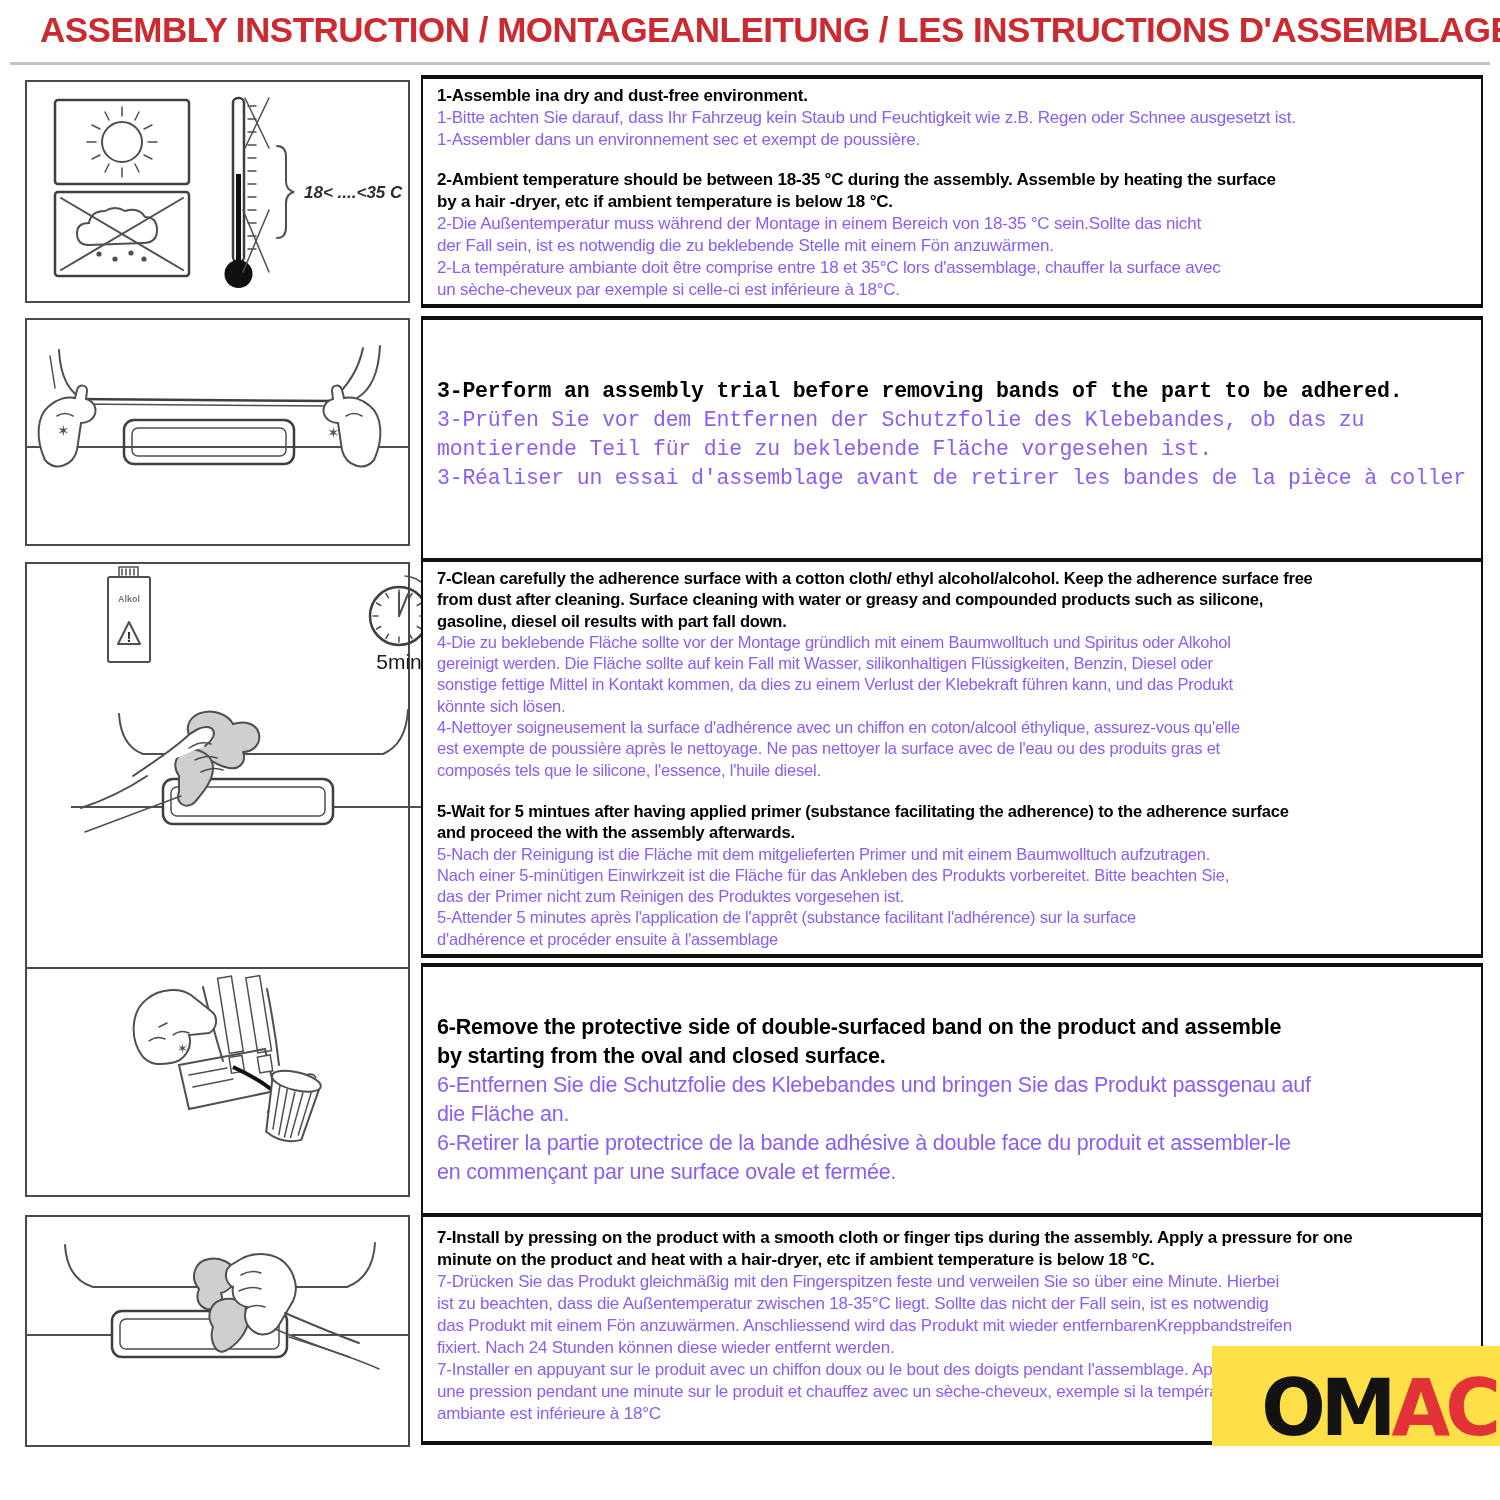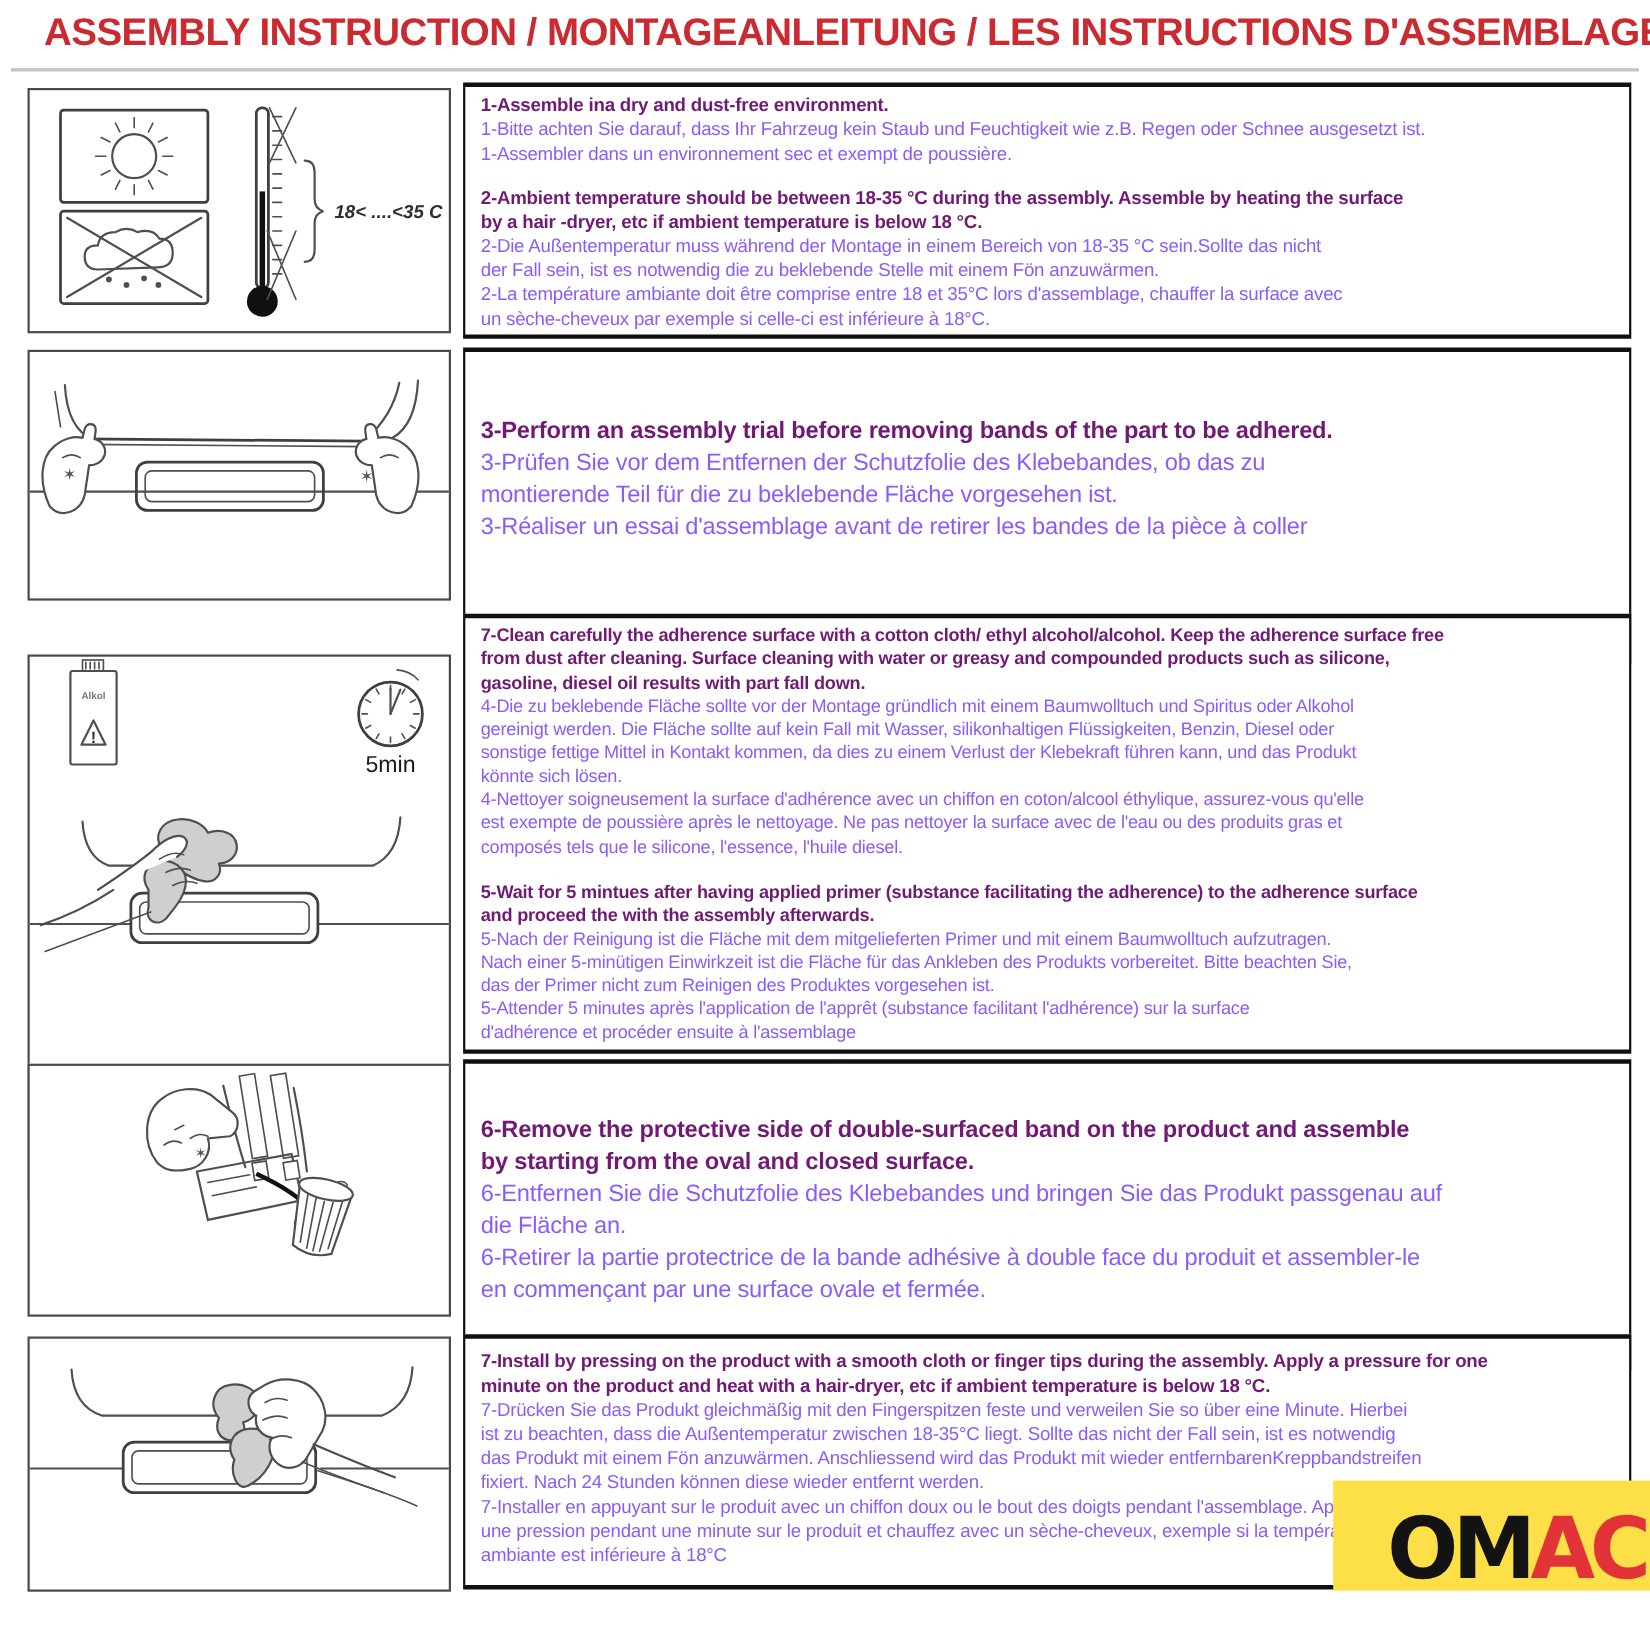--- a/index.html
+++ b/index.html
@@ -8,21 +8,21 @@
 
   .page-title{position:absolute;left:40px;top:10px;width:1440px;
     font-size:35px;font-weight:bold;letter-spacing:-0.5px;color:#cb2a30;white-space:nowrap;}
   .title-rule{position:absolute;left:10px;top:62px;width:1480px;height:3px;background:#c4c4c4;}
 
   .art-box{position:absolute;border:2px solid #4a4a4a;background:#fff;box-sizing:border-box;}
   .text-box{position:absolute;border:2px solid #101010;border-top-width:4px;border-bottom-width:4px;
     background:#fff;box-sizing:border-box;padding:6px 10px 0 14px;}
 
   .text-box p{margin:0;white-space:pre-line;letter-spacing:-0.2px;}
-  .bold{font-weight:bold;color:#701a75;}
+  .bold{font-weight:bold;color:#000000;}
   .reg{font-weight:normal;color:#8b5cf6;}
   .t17 p{font-size:17px;line-height:22px;}
   .t16 p{font-size:16.5px;line-height:21.3px;}
   .t22 p{font-size:21.5px;line-height:29px;}
   .gap{margin-top:18px !important;}
   .gap20{margin-top:20px !important;}
   .pad-v57{padding-top:57px;}
   .pad-v46{padding-top:46px;}
 
   svg{display:block;}
@@ -114,28 +114,28 @@
       </g>
 
       <g transform="translate(365,0) scale(-1,1)">
         <path class="fillw ln" d="M18,140 C8,118 10,96 22,86 C30,79 40,76 48,78 L50,70 C52,64 60,64 60,71 L59,79 C66,81 70,87 68,94 C66,100 60,103 54,103 L50,130 C46,146 28,152 18,140 Z"></path>
         <path class="ln15" d="M30,96 Q38,91 46,96"></path>
       </g>
       <text x="300" y="118" font-size="15" fill="#555">✶</text>
     </svg>
   </div>
 
-  <div class="text-box t22 pad-v57" style="left:421px;top:316px;width:1062px;height:288px;">
+  <div class="text-box t22 pad-v57" style="left:421px;top:316px;width:1062px;height:288px;font-family:Liberation Mono, monospace;">
     <p class="bold">3-Perform an assembly trial before removing bands of the part to be adhered.</p>
     <p class="reg">3-Prüfen Sie vor dem Entfernen der Schutzfolie des Klebebandes, ob das zu
 montierende Teil für die zu beklebende Fläche vorgesehen ist.</p>
     <p class="reg">3-Réaliser un essai d'assemblage avant de retirer les bandes de la pièce à coller</p>
   </div>
 
-  <div class="art-box" style="left:25px;top:595px;width:385px;height:495px;">
+  <div class="art-box" style="left:25px;top:562px;width:385px;height:495px;padding-left:44px;">
     <svg width="381" height="389" viewBox="0 0 381 389">
 
       <g>
         <rect x="37" y="13" width="42" height="85" rx="2" class="ln"></rect>
         <rect x="48" y="3" width="19" height="10" class="ln15" fill="#bbb"></rect>
         <path class="ln15" d="M51,5 v6 M55,5 v6 M59,5 v6 M63,5 v6"></path>
         <text x="58" y="38" font-size="9" font-weight="bold" fill="#777" text-anchor="middle">Alkol</text>
         <g>
           <path class="ln" d="M58,58 L47,80 L69,80 Z" stroke-linejoin="round"></path>
           <text x="58" y="78" font-size="15" font-weight="bold" fill="#2e2e2e" text-anchor="middle">!</text>

